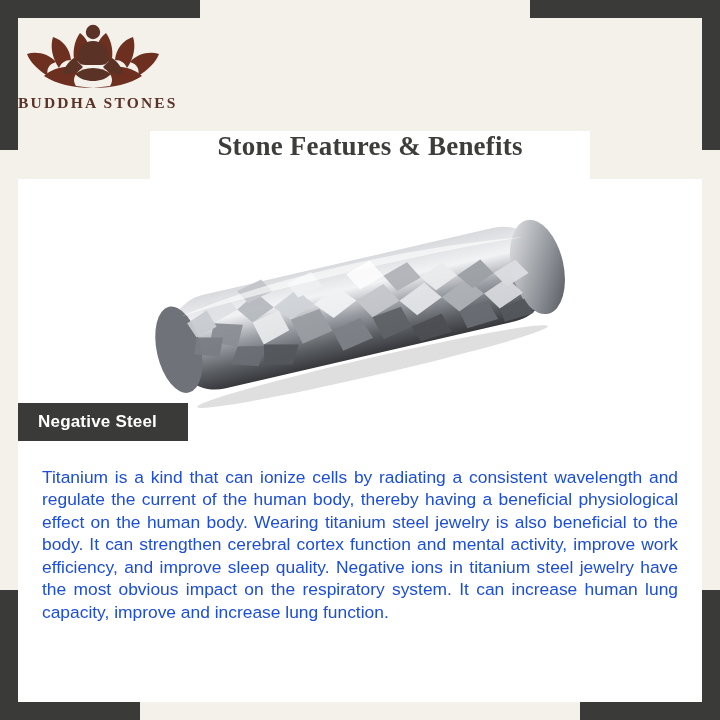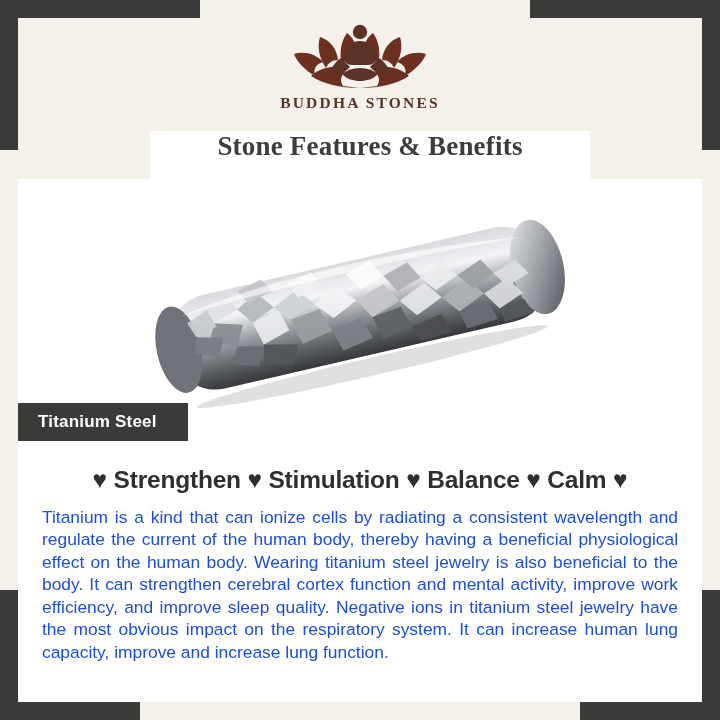--- a/index.html
+++ b/index.html
@@ -71,21 +71,21 @@
     background: #3a3a38;
   }
 
   
   .header {
     position: absolute;
     top: 0; left: 18px; right: 18px;
     height: 130px;
     display: flex;
     flex-direction: column;
-    align-items: center;
+    align-items: flex-start;
     justify-content: flex-start;
     padding-top: 18px;
     box-sizing: border-box;
   }
   .logo-mark {
     width: 150px;
     height: 74px;
     display: block;
   }
   .brand-name {
@@ -294,21 +294,20 @@
 
           <path d="M40 34 C120 18 270 16 392 34 C300 26 130 28 40 34 Z" fill="#ffffff" opacity="0.6"></path>
 
           <ellipse cx="215" cy="126" rx="180" ry="9" fill="#b9b9bb" opacity="0.45"></ellipse>
         </svg>
       </div>
     </div>
   </div>
 
   <div class="stone-label">
-    <span>Titanium Steel</span>
+    <span>Negative Steel</span>
   </div>
 
   <div class="body-panel">
-    <div class="keywords">♥ Strengthen ♥ Stimulation ♥ Balance ♥ Calm ♥</div>
     <div class="desc">Titanium is a kind that can ionize cells by radiating a consistent wavelength and regulate the current of the human body, thereby having a beneficial physiological effect on the human body. Wearing titanium steel jewelry is also beneficial to the body. It can strengthen cerebral cortex function and mental activity, improve work efficiency, and improve sleep quality. Negative ions in titanium steel jewelry have the most obvious impact on the respiratory system. It can increase human lung capacity, improve and increase lung function.</div>
   </div>
 
 </div>
 
 </body></html>

